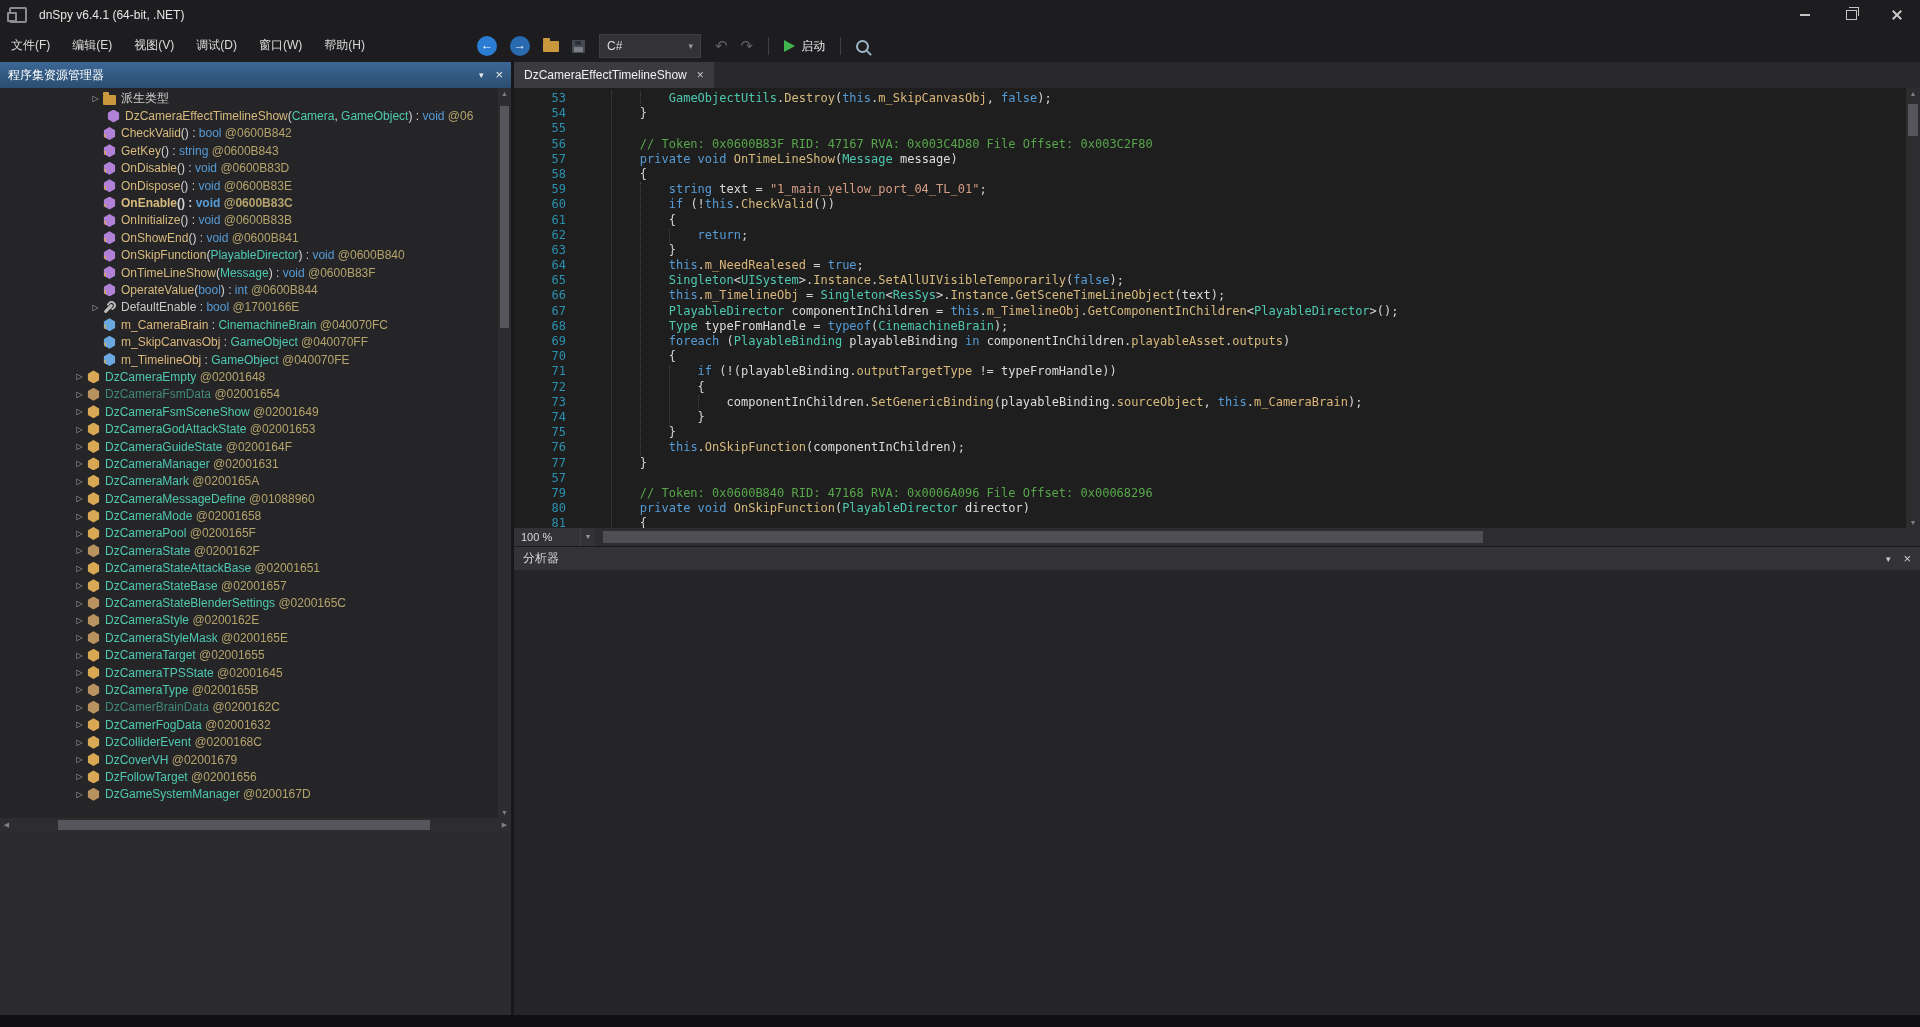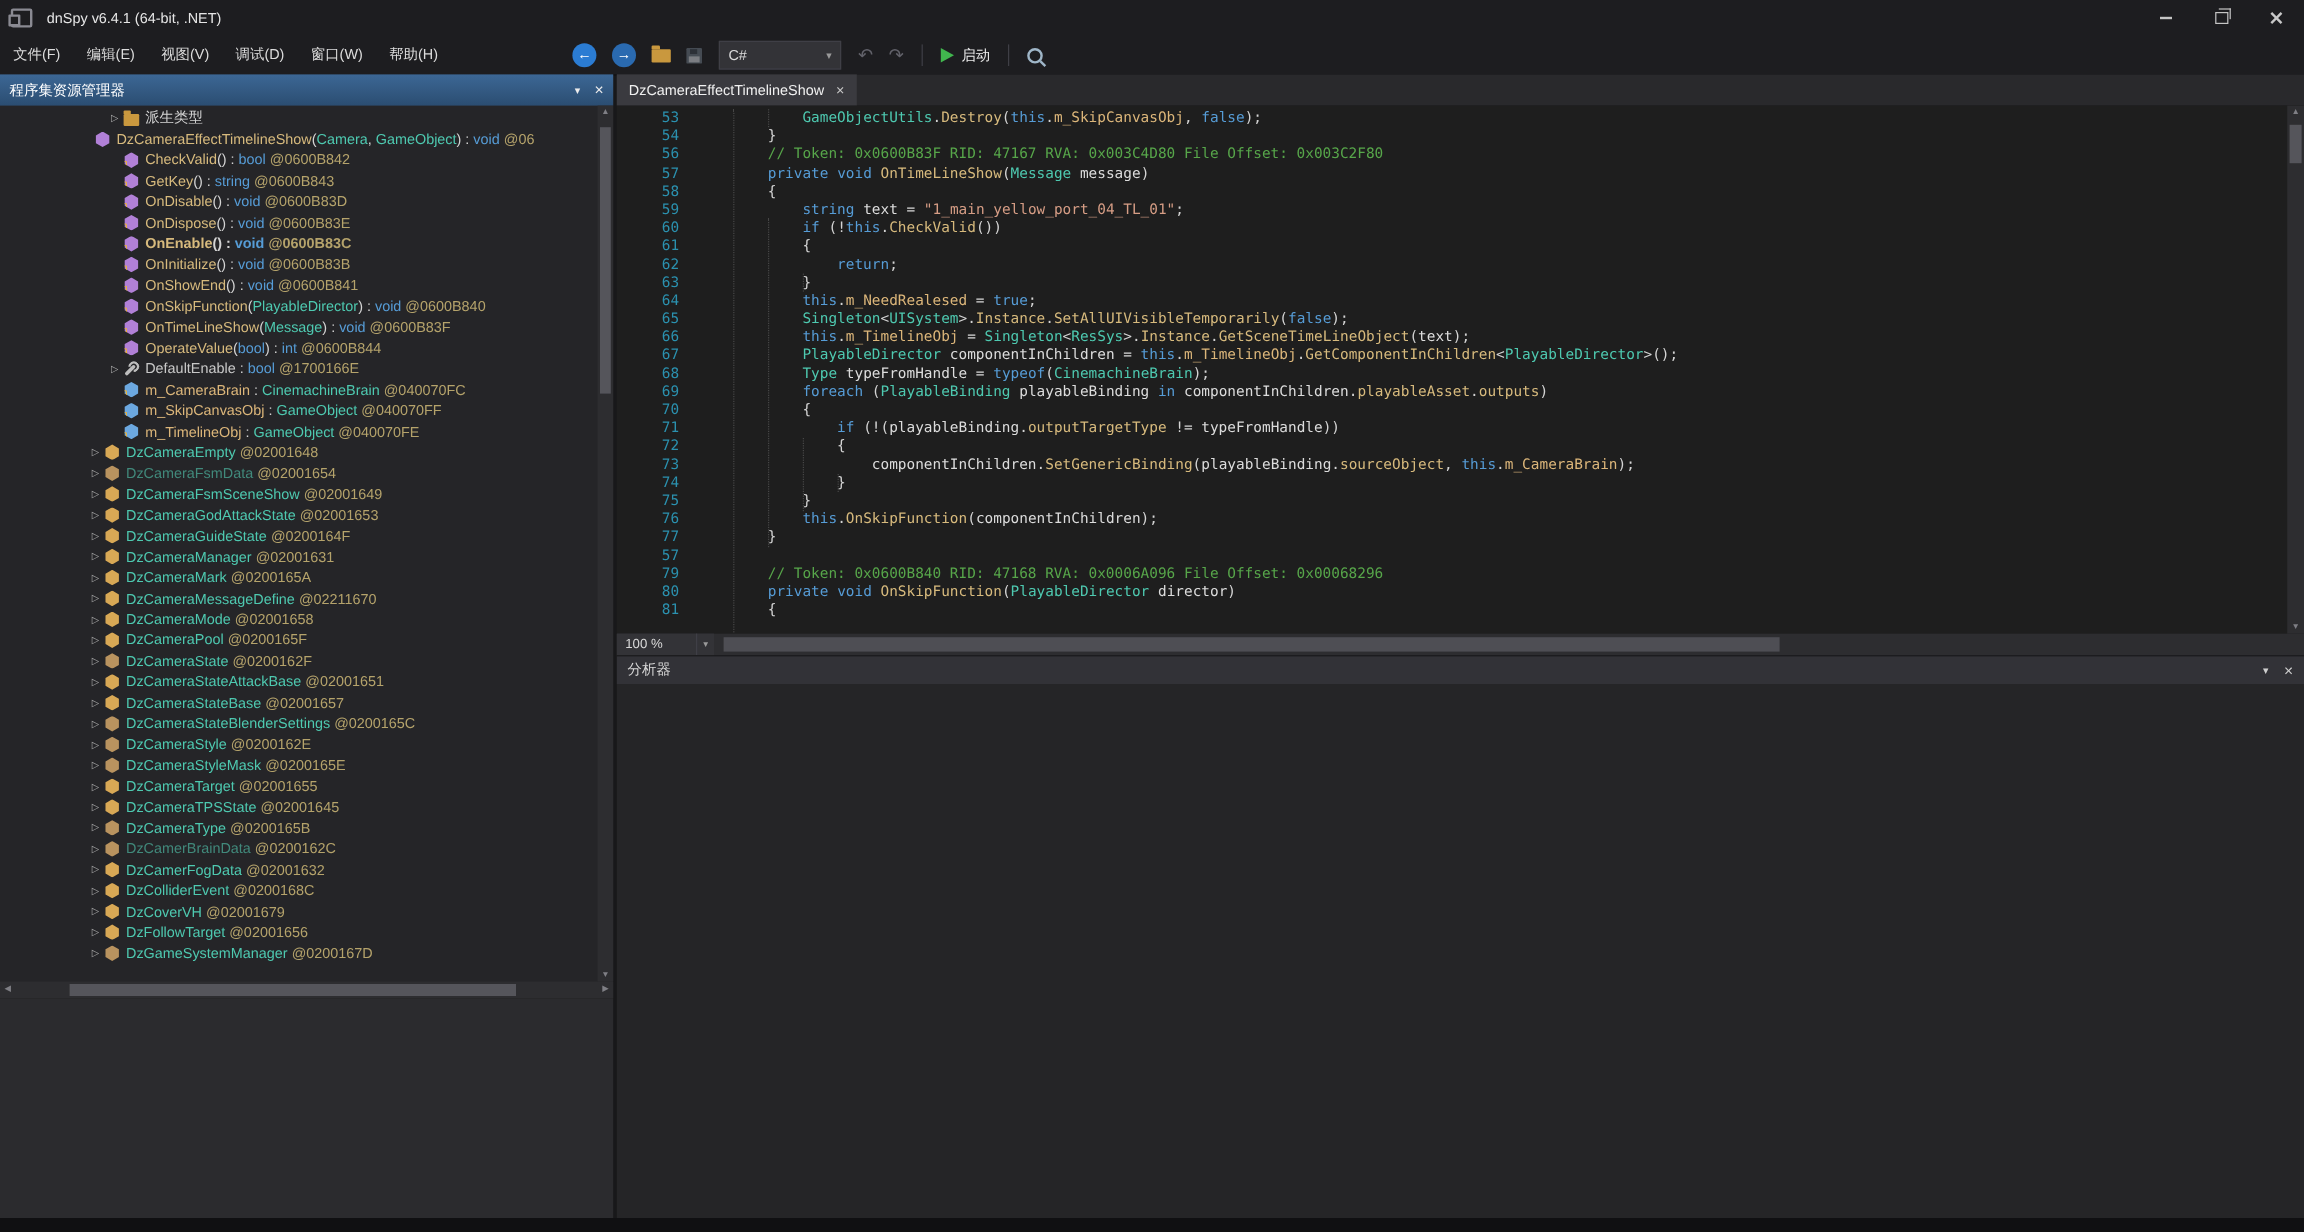--- a/index.html
+++ b/index.html
@@ -179,21 +179,21 @@
         <span class="ph-caret">▾</span>
         <span class="ph-close">×</span>
       </span>
     </div>
     <div class="tree-wrap">
         <div class="trow" style="padding-left: 88px;">
           <span class="exp">▷</span>
           <span class="ticon icon-folder"></span>
           <span class="tlabel"><span class="tk-p">派生类型</span></span>
         </div>
-        <div class="trow" style="padding-left: 64px; align-items: center;">
+        <div class="trow" style="padding-left: 92px; align-items: center;">
           <span class="exp"></span>
           <span class="ticon icon-method cube"></span>
           <span class="tlabel"><span class="tk-m">DzCameraEffectTimelineShow</span><span class="tk-p">(</span><span class="tk-t">Camera</span><span class="tk-p">, </span><span class="tk-t">GameObject</span><span class="tk-p">) : </span><span class="tk-k">void</span><span class="tk-p"> </span><span class="tk-n">@06</span></span>
         </div>
         <div class="trow" style="padding-left: 88px;">
           <span class="exp"></span>
           <span class="ticon icon-method cube">
             <span class="lock"></span>
           </span>
           <span class="tlabel"><span class="tk-m">CheckValid</span><span class="tk-p">() : </span><span class="tk-k">bool</span><span class="tk-p"> </span><span class="tk-n">@0600B842</span></span>
@@ -318,21 +318,21 @@
           <span class="tlabel"><span class="tk-t">DzCameraManager</span><span class="tk-p"> </span><span class="tk-n">@02001631</span></span>
         </div>
         <div class="trow" style="padding-left: 72px;">
           <span class="exp">▷</span>
           <span class="ticon icon-class cube"></span>
           <span class="tlabel"><span class="tk-t">DzCameraMark</span><span class="tk-p"> </span><span class="tk-n">@0200165A</span></span>
         </div>
         <div class="trow" style="padding-left: 72px;">
           <span class="exp">▷</span>
           <span class="ticon icon-class cube"></span>
-          <span class="tlabel"><span class="tk-t">DzCameraMessageDefine</span><span class="tk-p"> </span><span class="tk-n">@02211670</span></span>
+          <span class="tlabel"><span class="tk-t">DzCameraMessageDefine</span><span class="tk-p"> </span><span class="tk-n">@01088960</span></span>
         </div>
         <div class="trow" style="padding-left: 72px;">
           <span class="exp">▷</span>
           <span class="ticon icon-class cube"></span>
           <span class="tlabel"><span class="tk-t">DzCameraMode</span><span class="tk-p"> </span><span class="tk-n">@02001658</span></span>
         </div>
         <div class="trow" style="padding-left: 72px;">
           <span class="exp">▷</span>
           <span class="ticon icon-class cube"></span>
           <span class="tlabel"><span class="tk-t">DzCameraPool</span><span class="tk-p"> </span><span class="tk-n">@0200165F</span></span>
@@ -430,20 +430,21 @@
     <div class="tab">
       <span>DzCameraEffectTimelineShow</span>
       <span class="tab-close">×</span>
     </div>
   </div>
 
   <div class="editor">
     <div class="code-area">
         <div class="cl"><span class="ln">53</span><span><span class="tk-p">            </span><span class="tk-t">GameObjectUtils</span><span class="tk-p">.</span><span class="tk-m">Destroy</span><span class="tk-p">(</span><span class="tk-k">this</span><span class="tk-p">.</span><span class="tk-f">m_SkipCanvasObj</span><span class="tk-p">, </span><span class="tk-k">false</span><span class="tk-p">);</span></span></div>
         <div class="cl"><span class="ln">54</span><span><span class="tk-p">        }</span></span></div>
+        <div class="cl"><span class="ln">55</span><span></span></div>
         <div class="cl"><span class="ln">56</span><span><span class="tk-p">        </span><span class="tk-c">// Token: 0x0600B83F RID: 47167 RVA: 0x003C4D80 File Offset: 0x003C2F80</span></span></div>
         <div class="cl"><span class="ln">57</span><span><span class="tk-p">        </span><span class="tk-k">private</span><span class="tk-p"> </span><span class="tk-k">void</span><span class="tk-p"> </span><span class="tk-m">OnTimeLineShow</span><span class="tk-p">(</span><span class="tk-t">Message</span><span class="tk-p"> </span><span class="tk-v">message</span><span class="tk-p">)</span></span></div>
         <div class="cl"><span class="ln">58</span><span><span class="tk-p">        {</span></span></div>
         <div class="cl"><span class="ln">59</span><span><span class="tk-p">            </span><span class="tk-k">string</span><span class="tk-p"> </span><span class="tk-v">text</span><span class="tk-p"> = </span><span class="tk-s">"1_main_yellow_port_04_TL_01"</span><span class="tk-p">;</span></span></div>
         <div class="cl"><span class="ln">60</span><span><span class="tk-p">            </span><span class="tk-k">if</span><span class="tk-p"> (!</span><span class="tk-k">this</span><span class="tk-p">.</span><span class="tk-m">CheckValid</span><span class="tk-p">())</span></span></div>
         <div class="cl"><span class="ln">61</span><span><span class="tk-p">            {</span></span></div>
         <div class="cl"><span class="ln">62</span><span><span class="tk-p">                </span><span class="tk-k">return</span><span class="tk-p">;</span></span></div>
         <div class="cl"><span class="ln">63</span><span><span class="tk-p">            }</span></span></div>
         <div class="cl"><span class="ln">64</span><span><span class="tk-p">            </span><span class="tk-k">this</span><span class="tk-p">.</span><span class="tk-f">m_NeedRealesed</span><span class="tk-p"> = </span><span class="tk-k">true</span><span class="tk-p">;</span></span></div>
         <div class="cl"><span class="ln">65</span><span><span class="tk-p">            </span><span class="tk-t">Singleton</span><span class="tk-p">&lt;</span><span class="tk-t">UISystem</span><span class="tk-p">&gt;.</span><span class="tk-m">Instance</span><span class="tk-p">.</span><span class="tk-m">SetAllUIVisibleTemporarily</span><span class="tk-p">(</span><span class="tk-k">false</span><span class="tk-p">);</span></span></div>

